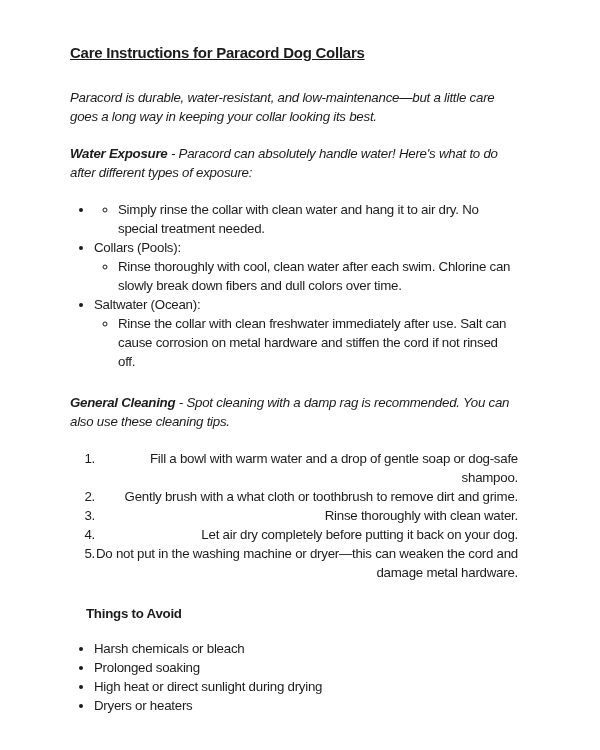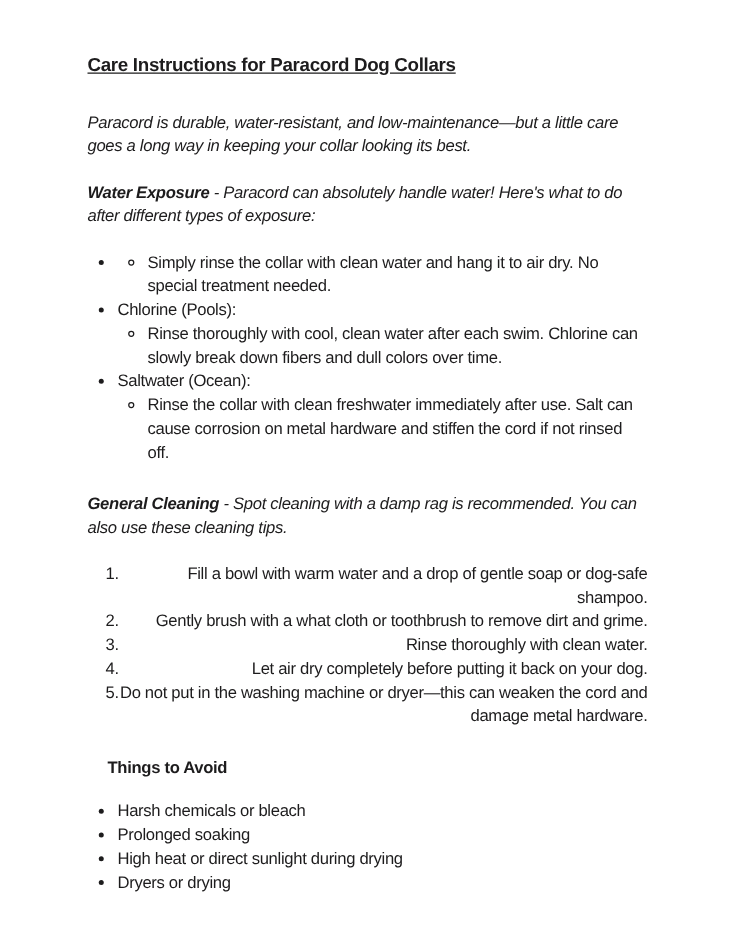--- a/index.html
+++ b/index.html
@@ -86,21 +86,21 @@
 
   <p class="para"><strong>Water Exposure</strong><span> - Paracord can absolutely handle water! Here's what to do after different types of exposure:</span></p>
 
   <ul class="bullets">
     <li>
       <ul class="inner">
         <li>Simply rinse the collar with clean water and hang it to air dry. No special treatment needed.</li>
       </ul>
     </li>
     <li>
-      <span>Chlorine (Pools):</span>
+      <span>Collars (Pools):</span>
       <ul class="inner">
         <li>Rinse thoroughly with cool, clean water after each swim. Chlorine can slowly break down fibers and dull colors over time.</li>
       </ul>
     </li>
     <li>
       <span>Saltwater (Ocean):</span>
       <ul class="inner">
         <li>Rinse the collar with clean freshwater immediately after use. Salt can cause corrosion on metal hardware and stiffen the cord if not rinsed off.</li>
       </ul>
     </li>
@@ -115,16 +115,16 @@
     <li>Let air dry completely before putting it back on your dog.</li>
     <li>Do not put in the washing machine or dryer—this can weaken the cord and damage metal hardware.</li>
   </ol>
 
   <h3 class="subhead">Things to Avoid</h3>
 
   <ul class="avoid">
     <li>Harsh chemicals or bleach</li>
     <li>Prolonged soaking</li>
     <li>High heat or direct sunlight during drying</li>
-    <li>Dryers or drying</li>
+    <li>Dryers or heaters</li>
   </ul>
 
 </div>
 
 </body></html>

